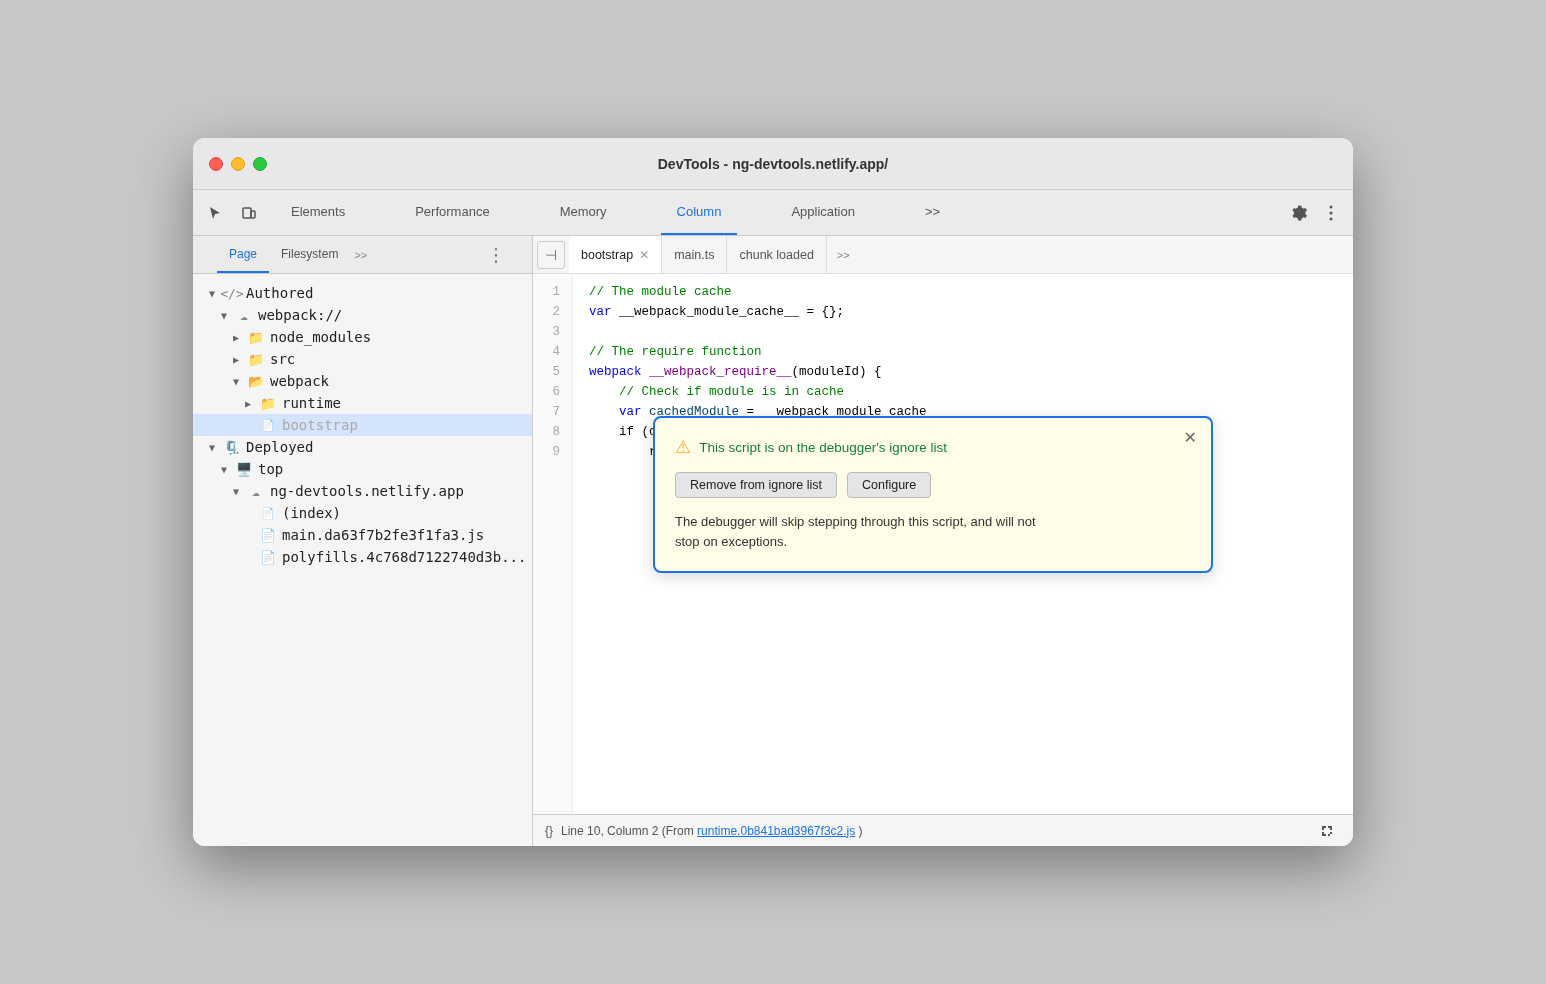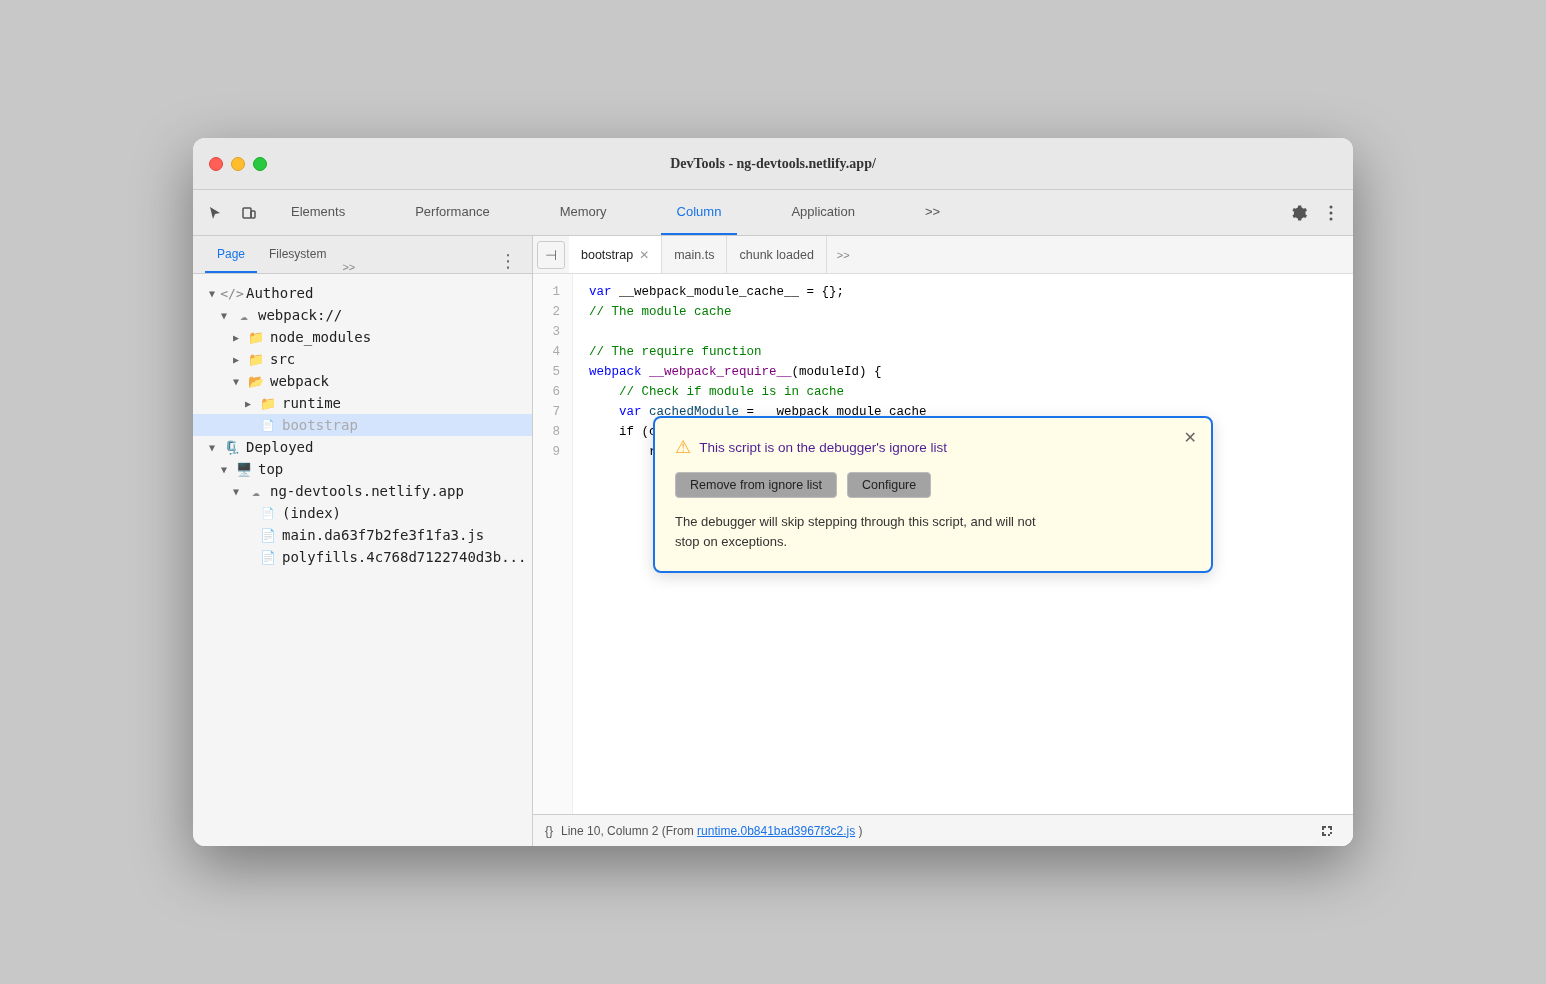--- a/index.html
+++ b/index.html
@@ -23,21 +23,20 @@
 
     
     .title-bar {
       background: #e8e8e8;
       height: 52px;
       display: flex;
       align-items: center;
       justify-content: center;
       position: relative;
       border-bottom: 1px solid #ccc;
-      font-family: Liberation Serif, serif;
     }
     .traffic-lights {
       position: absolute;
       left: 16px;
       display: flex;
       gap: 8px;
       align-items: center;
     }
     .traffic-light {
       width: 14px;
@@ -122,23 +121,23 @@
       border-right: 1px solid #ccc;
       background: #f5f5f5;
       display: flex;
       flex-direction: column;
       overflow: hidden;
     }
 
     
     .sidebar-tabs {
       display: flex;
-      align-items: flex-end;
+      align-items: center;
       border-bottom: 1px solid #ccc;
-      padding: 0 12px;
+      padding: 0 24px;
       height: 38px;
       background: #ebebeb;
     }
     .sidebar-tab {
       padding: 0 12px;
       height: 100%;
       display: flex;
       align-items: center;
       font-size: 12px;
       color: #555;
@@ -339,34 +338,34 @@
       gap: 8px;
       margin-bottom: 14px;
     }
     .popup-warning-icon {
       font-size: 18px;
       color: #f9a825;
       flex-shrink: 0;
     }
     .popup-title {
       font-size: 13.5px;
-      color: #4c1d95;
+      color: #15803d;
       font-weight: 400;
     }
     .popup-buttons {
       display: flex;
       gap: 10px;
       margin-bottom: 14px;
     }
     .popup-btn {
       padding: 5px 14px;
       font-size: 12.5px;
       border: 1px solid #bbb;
       border-radius: 4px;
-      background: #a3a3a3;
+      background: #e5e5e5;
       cursor: pointer;
       color: #222;
     }
     .popup-desc {
       font-size: 13px;
       color: #333;
       line-height: 1.5;
     }
 
     
@@ -562,22 +561,22 @@
           <div>2</div>
           <div>3</div>
           <div>4</div>
           <div>5</div>
           <div>6</div>
           <div>7</div>
           <div>8</div>
           <div>9</div>
         </div>
         <div class="code-lines">
+          <div class="code-line"><span class="c-green">// The module cache</span></div>
           <div class="code-line"><span class="c-blue">var </span><span class="c-default">__webpack_module_cache__ = {};</span></div>
-          <div class="code-line"><span class="c-green">// The module cache</span></div>
           <div class="code-line">&nbsp;</div>
           <div class="code-line"><span class="c-green">// The require function</span></div>
           <div class="code-line"><span class="c-blue">webpack </span><span class="c-purple">__webpack_require__</span><span class="c-default">(moduleId) {</span></div>
           <div class="code-line"><span class="c-green">    // Check if module is in cache</span></div>
           <div class="code-line"><span class="c-blue">    var </span><span class="c-teal">cachedModule</span><span class="c-default"> = __webpack_module_cache__</span></div>
           <div class="code-line"><span class="c-default">    if (cachedModule !== undefined) {</span></div>
           <div class="code-line"><span class="c-default">        return cachedModule.exports;</span></div>
         </div>
       </div>
 

